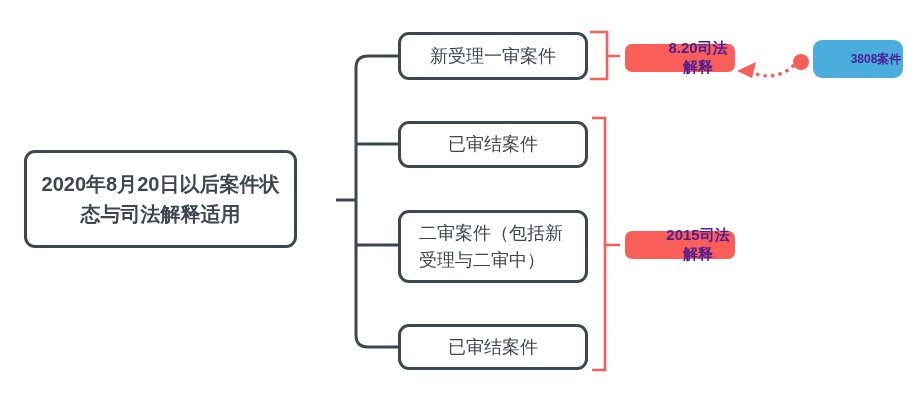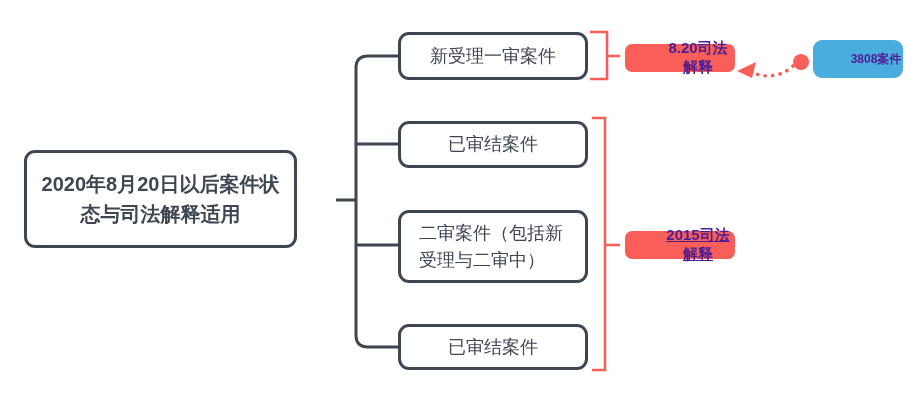--- a/index.html
+++ b/index.html
@@ -23,21 +23,21 @@
   .b3{left:398px;top:210px;width:190px;height:73px;justify-content:flex-start;text-align:left;padding:16px 18px;}
   .b4{left:398px;top:324px;width:190px;height:46px;}
   .tag{
     position:absolute;box-sizing:border-box;color:#4c1d95;
     display:flex;align-items:center;justify-content:center;text-align:center;
     font-weight:bold;
     padding-left:36px;
   }
   .tag.red{background:#f95f58;border-radius:7px;font-size:15px;}
   .t1{left:625px;top:44px;width:110px;height:28px;}
-  .t2{left:625px;top:231px;width:110px;height:28px;text-decoration:underline;}
+  .t2{left:625px;top:231px;width:110px;height:28px;}
   .callout{
     left:813px;top:40px;width:90px;height:38px;
     background:#4badde;border-radius:9px;font-size:12px;
   }
 </style>
 </head>
 <body>
 
 <div class="canvas">
 

